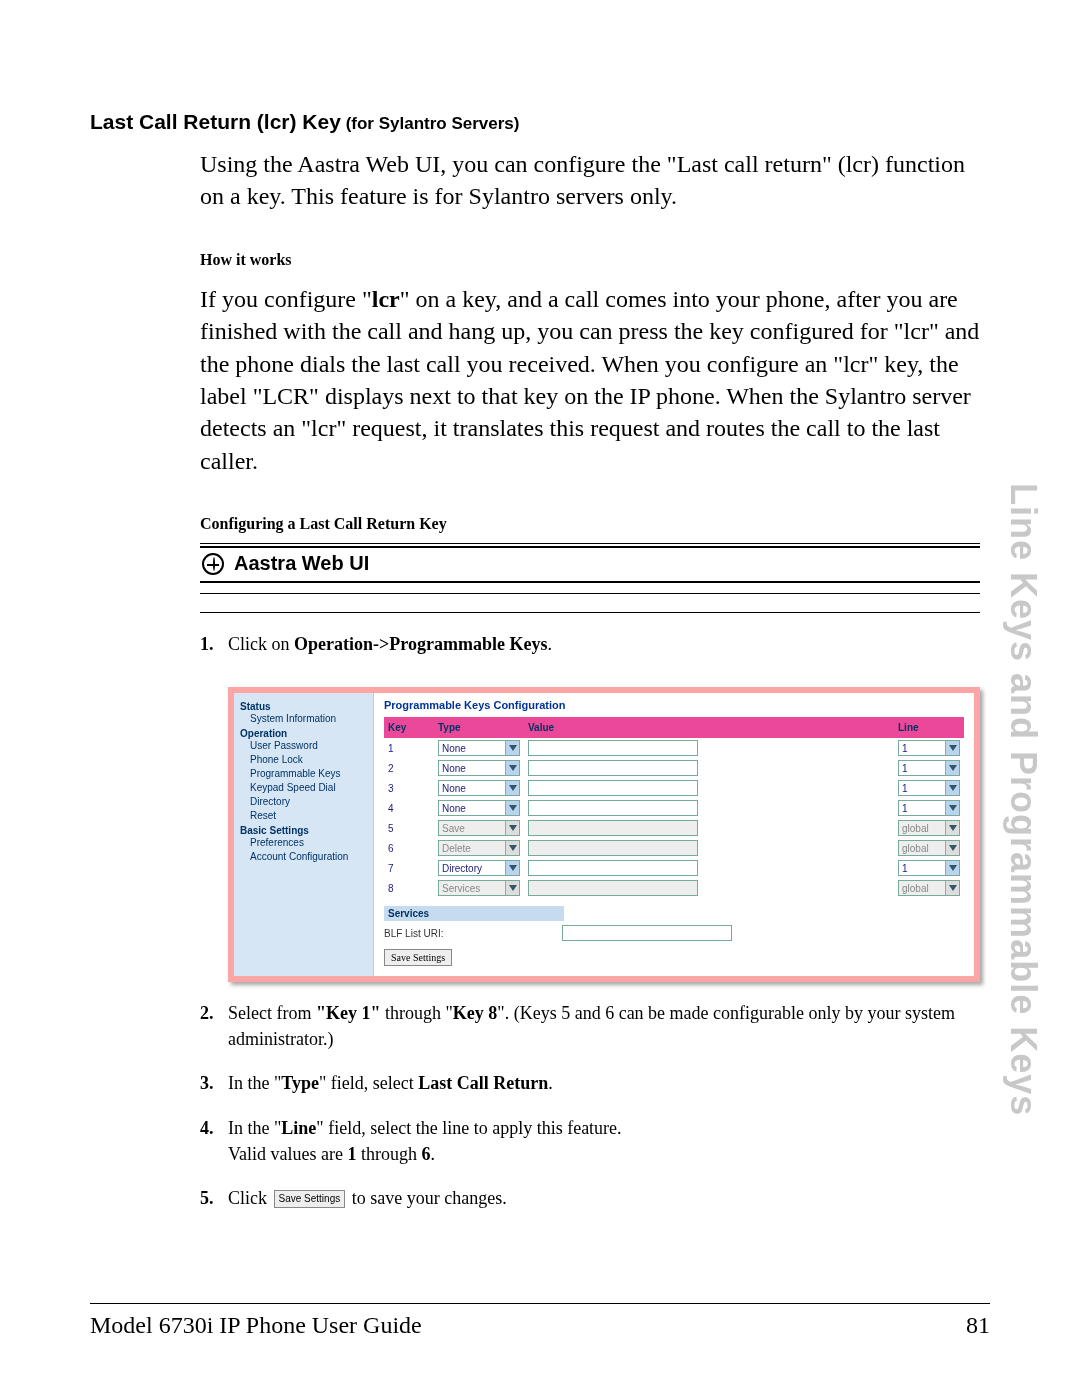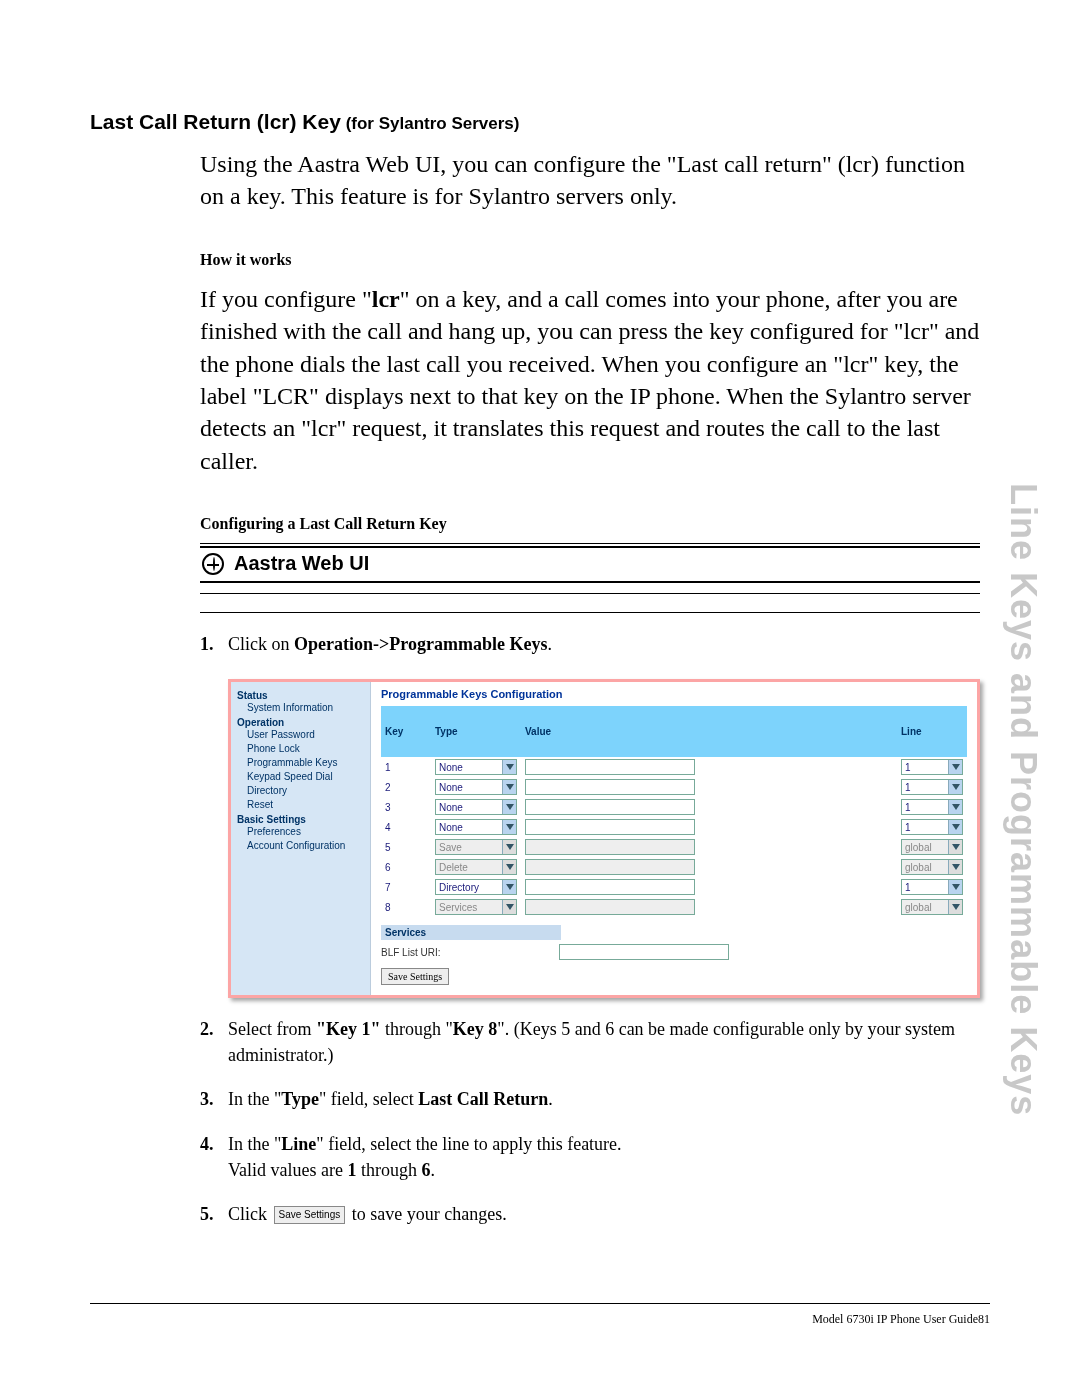--- a/index.html
+++ b/index.html
@@ -53,41 +53,41 @@
   .step .num { font-weight: bold; width: 28px; flex: 0 0 28px; }
   .step .body { flex: 1; }
   .step b { font-weight: bold; }
   .save-btn-inline {
     display: inline-block; font-family: Arial, Helvetica, sans-serif; font-size: 10px;
     background: #eee; border: 1px solid #888; padding: 1px 4px; vertical-align: 2px;
     margin: 0 2px;
   }
   
   .screenshot {
-    margin-top: 22px;
-    border: 3px solid #fca5a5;
+    margin-top: 30px;
+    border: 6px solid #fca5a5;
     box-shadow: 3px 3px 4px rgba(0,0,0,0.35);
     display: flex;
     font-family: Arial, Helvetica, sans-serif;
     font-size: 10px;
     color: #1a1a7a;
     background: #fff;
   }
   .ss-nav {
     width: 140px; background: #d6e6f5; padding: 6px 6px;
     border-right: 1px solid #bcd;
   }
   .ss-nav .cat { color: #003366; font-weight: bold; margin-top: 2px; }
   .ss-nav .item { margin-left: 10px; color: #003366; line-height: 1.4; }
   .ss-main { flex: 1; padding: 6px 10px 10px 10px; }
   .ss-title { color: #003399; font-weight: bold; font-size: 11px; margin-bottom: 6px; }
   table.keys { border-collapse: collapse; width: 100%; }
   table.keys th {
-    background: #7dd3fc; color: #003366; font-weight: bold; text-align: left;
-    padding: 20px 4px; font-size: 10px; border: 0;
+    background: #ec4899; color: #003366; font-weight: bold; text-align: left;
+    padding: 5px 4px; font-size: 10px; border: 0;
   }
   table.keys td { padding: 2px 4px; vertical-align: middle; }
   .sel {
     display: flex; align-items: center; border: 1px solid #7a9; background: #fff;
     font-size: 10px; height: 16px; padding: 0 3px; position: relative; min-width: 60px;
   }
   .sel .arrow {
     position: absolute; right: 0; top: 0; bottom: 0; width: 14px;
     background: #b9d4ef; border-left: 1px solid #8ab; display: flex; align-items: center; justify-content: center;
   }
@@ -122,21 +122,21 @@
     font-size: 36px;
     color: #c8c8c8;
     letter-spacing: 1px;
   }
   
   .footer-rule {
     position: absolute; left: 90px; right: 90px; top: 1303px; border-top: 1px solid #000;
   }
   .footer {
     position: absolute; left: 90px; right: 90px; top: 1312px;
-    display: flex; justify-content: flex-end; font-size: 12px;
+    display: flex; justify-content: space-between; font-size: 24px;
   }
 </style>
 </head>
 <body>
 
 <div class="page">
 
   <div class="h1">
     <span>Last Call Return (lcr) Key</span><span class="sub"> (for Sylantro Servers)</span>
   </div>

